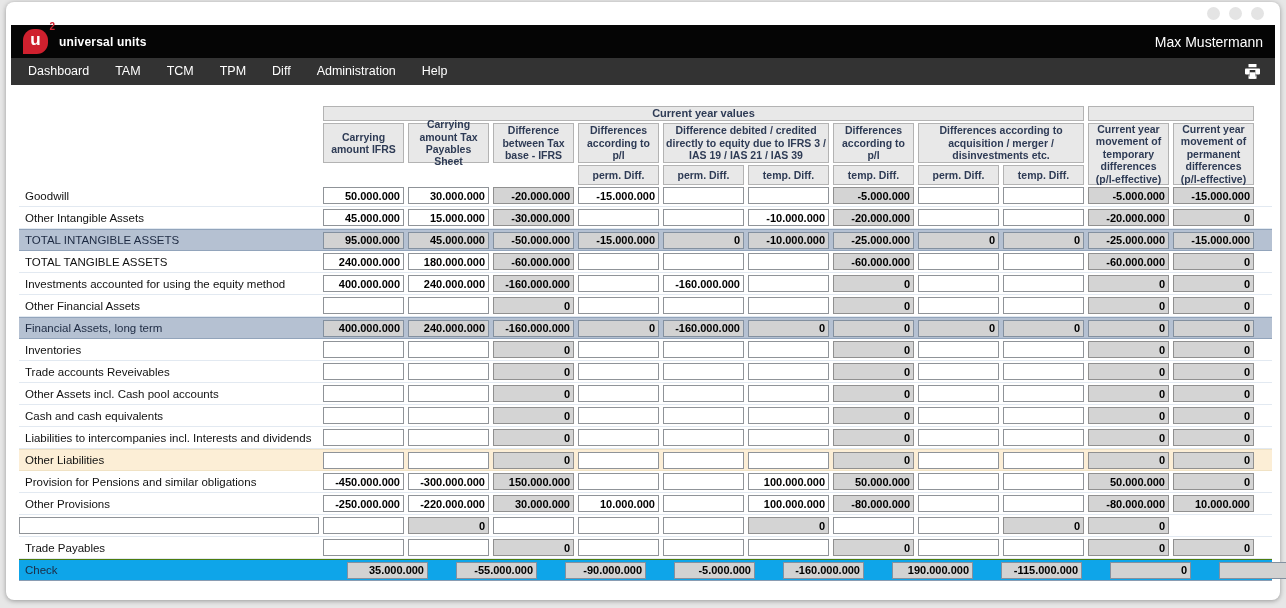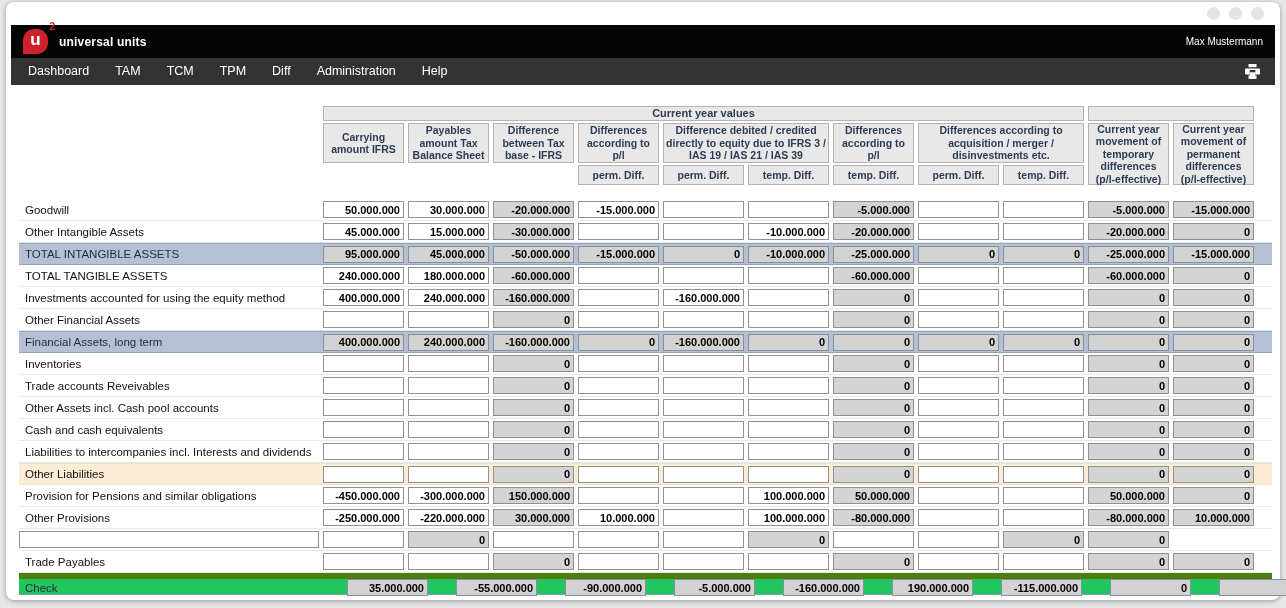--- a/index.html
+++ b/index.html
@@ -15,44 +15,44 @@
 
   .app { margin:0 5px; }
 
   
   .topbar { height:33px; background:#050505; display:flex; align-items:center; padding:0 12px; }
   .logo { position:relative; width:25px; height:25px; background:#cf202e;
           border-radius:45% 45% 45% 0; display:flex; align-items:center; justify-content:center; }
   .logo-u { color:#fff; font-weight:bold; font-size:17px; margin-top:-3px; }
   .logo-sup { position:absolute; top:-8px; right:-7px; color:#cf202e; font-size:10px; font-weight:bold; }
   .brand { color:#fff; font-size:12px; font-weight:bold; margin-left:11px; letter-spacing:.2px; }
-  .user { margin-left:auto; color:#fff; font-size:10px; }
+  .user { margin-left:auto; color:#fff; font-size:14px; }
 
   
   .navbar { height:27px; background:#333333; display:flex; align-items:center; padding:0 4px; }
   .nav-item { color:#fff; font-size:12.5px; padding:0 13px; cursor:pointer; line-height:27px; }
   .print-btn { margin-left:auto; padding:0 10px; cursor:pointer; display:flex; align-items:center; }
 
   .content { background:#fff; height:515px; border-radius:0 0 8px 8px; padding:21px 0 0 8px; }
 
   
   .grid { display:grid; grid-template-columns:300px repeat(11, 81px); column-gap:4px; }
 
   
-  .thead { grid-template-rows:15px 40px 20px; row-gap:2px; margin-bottom:14px; align-items:stretch; }
+  .thead { grid-template-rows:15px 40px 20px; row-gap:2px; margin-bottom:0; align-items:stretch; }
   .hcell { background:#e8e8e8; border:1px solid #b3b3b3; color:#2e3b55; font-weight:bold;
            font-size:10.5px; line-height:1.18; display:flex; align-items:center; justify-content:center;
            text-align:center; padding:1px 2px; }
   .group-cell { grid-row:1; grid-column:2 / span 9; font-size:11px; }
   .group-empty { grid-row:1; grid-column:11 / span 2; }
 
   
   .trow { height:22px; align-items:center; border-bottom:1px solid #e2e9f1; padding-right:4px; width:1253px; }
   .trow.total { background:#b5c1d2; border-top:1px solid #92a4bb; border-bottom:1px solid #92a4bb; }
-  .trow.check { background:#22c55e; border-top:6px solid #4d7c0f; border-bottom:1px solid #8a9cb2;gap:28px; }
+  .trow.check { background:#0ea5e9; border-top:1px solid #4d7c0f; border-bottom:1px solid #8a9cb2;gap:28px; }
   .trow.attention { background:#fceed6; border-top:1px solid #f0e2c4; border-bottom:1px solid #f0e2c4; }
   .rlabel { font-size:11.5px; color:#111; padding-left:6px; white-space:nowrap; overflow:hidden; }
   .total .rlabel, .check .rlabel { color:#1d2a42; }
 
   .field { width:100%; height:17px; border:1px solid #8f9398; background:#fff;
            font-family:"Liberation Sans", sans-serif; font-size:11px; font-weight:bold; color:#000;
            text-align:right; padding:0 3px; outline:none; }
   .field.ro { background:#d4d4d4; border-color:#909090; }
   .total .field, .check .field { border-color:#7e8struct9; }
   .total .field.ro, .check .field.ro { background:#d2d2d2; border-color:#83909f; }
@@ -98,21 +98,21 @@
         </span>
       </div>
     </div>
 
     <div class="content">
       <div class="grid thead">
         <div class="hcell group-cell">Current year values</div>
         <div class="hcell group-empty"></div>
 
       <div class="hcell" style="grid-area: 2 / 2 / auto / span 1;">Carrying amount IFRS</div>
-          <div class="hcell" style="grid-area: 2 / 3 / auto / span 1;">Payables amount Tax Balance Sheet</div>
+          <div class="hcell" style="grid-area: 2 / 3 / auto / span 1;">Carrying amount Tax Payables Sheet</div>
           <div class="hcell" style="grid-area: 2 / 4 / auto / span 1;">Difference between Tax base - IFRS</div>
           <div class="hcell" style="grid-area: 2 / 5 / auto / span 1;">Differences according to p/l</div>
           <div class="hcell" style="grid-area: 2 / 6 / auto / span 2;">Difference debited / credited directly to equity due to IFRS 3 / IAS 19 / IAS 21 / IAS 39</div>
           <div class="hcell" style="grid-area: 2 / 8 / auto / span 1;">Differences according to p/l</div>
           <div class="hcell" style="grid-area: 2 / 9 / auto / span 2;">Differences according to acquisition / merger / disinvestments etc.</div>
           <div class="hcell" style="grid-area: 2 / 11 / span 2 / span 1;">Current year movement of temporary differences (p/l-effective)</div>
           <div class="hcell" style="grid-area: 2 / 12 / span 2 / span 1;">Current year movement of permanent differences (p/l-effective)</div>
           <div class="hcell" style="grid-area: 3 / 5;">perm. Diff.</div>
           <div class="hcell" style="grid-area: 3 / 6;">perm. Diff.</div>
           <div class="hcell" style="grid-area: 3 / 7;">temp. Diff.</div>

